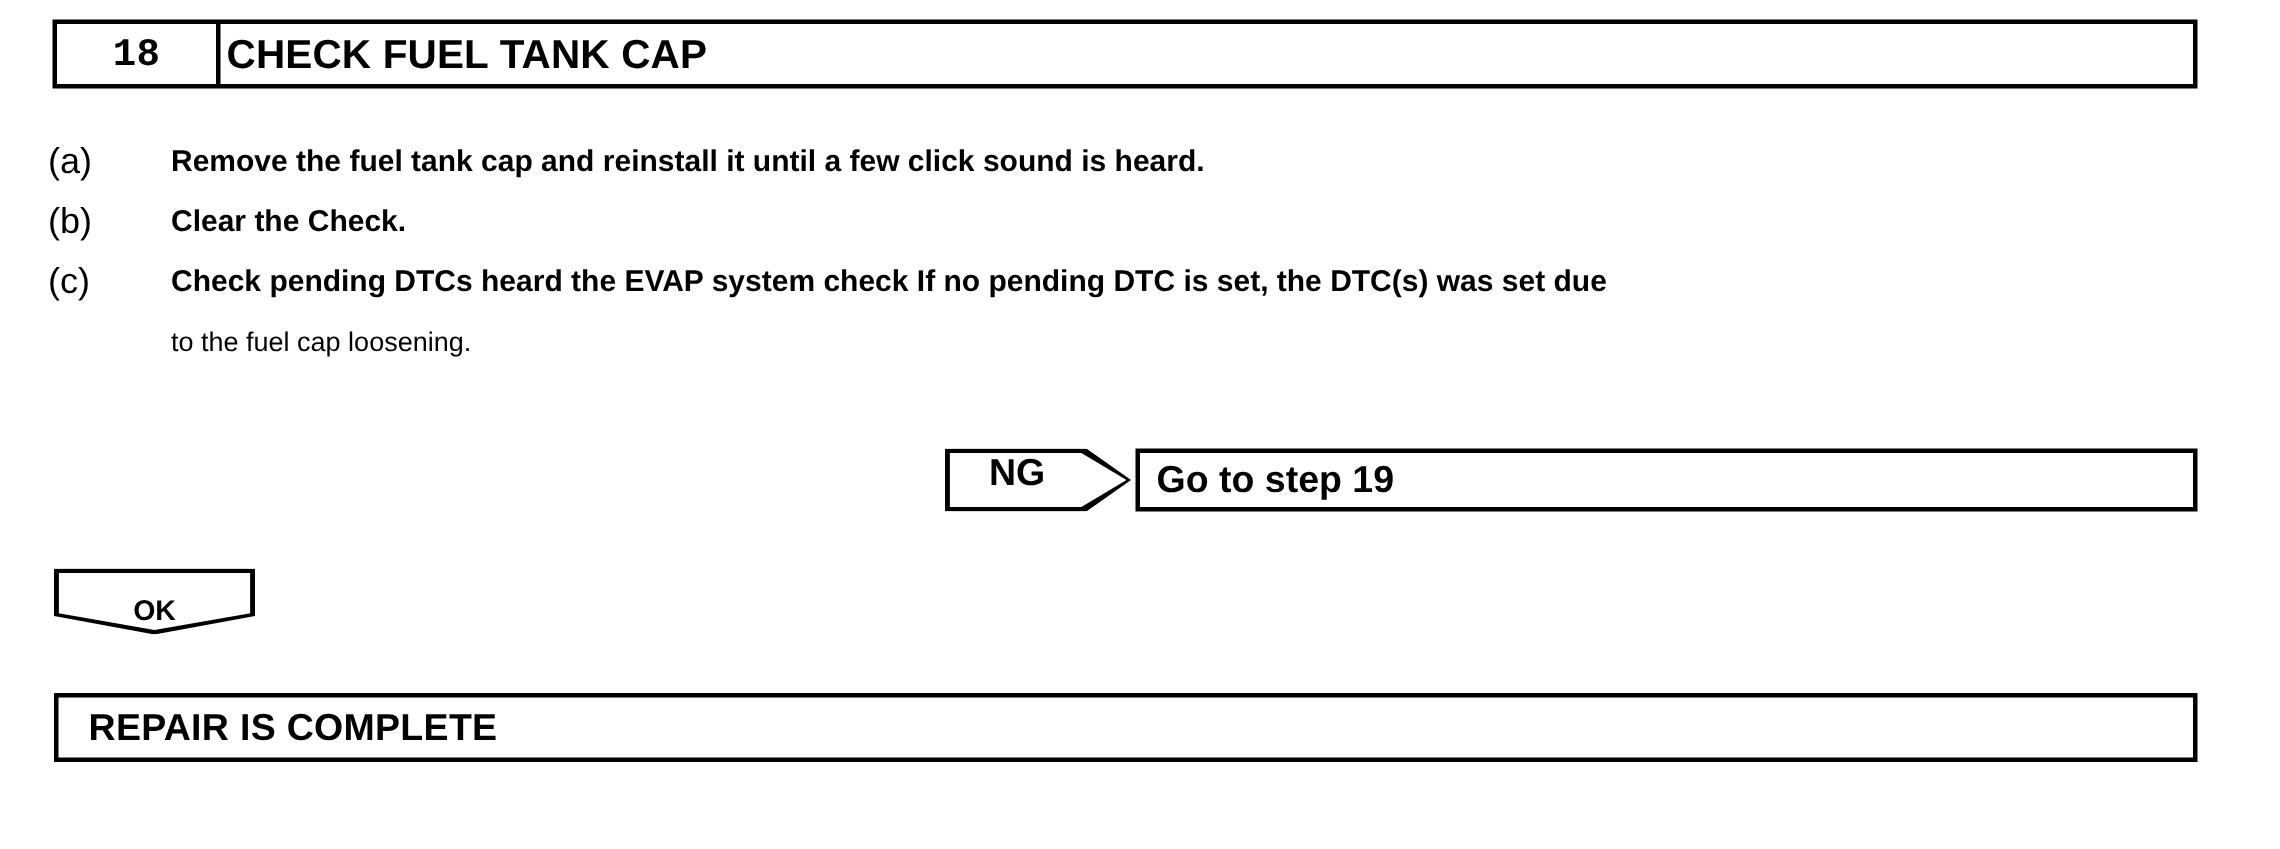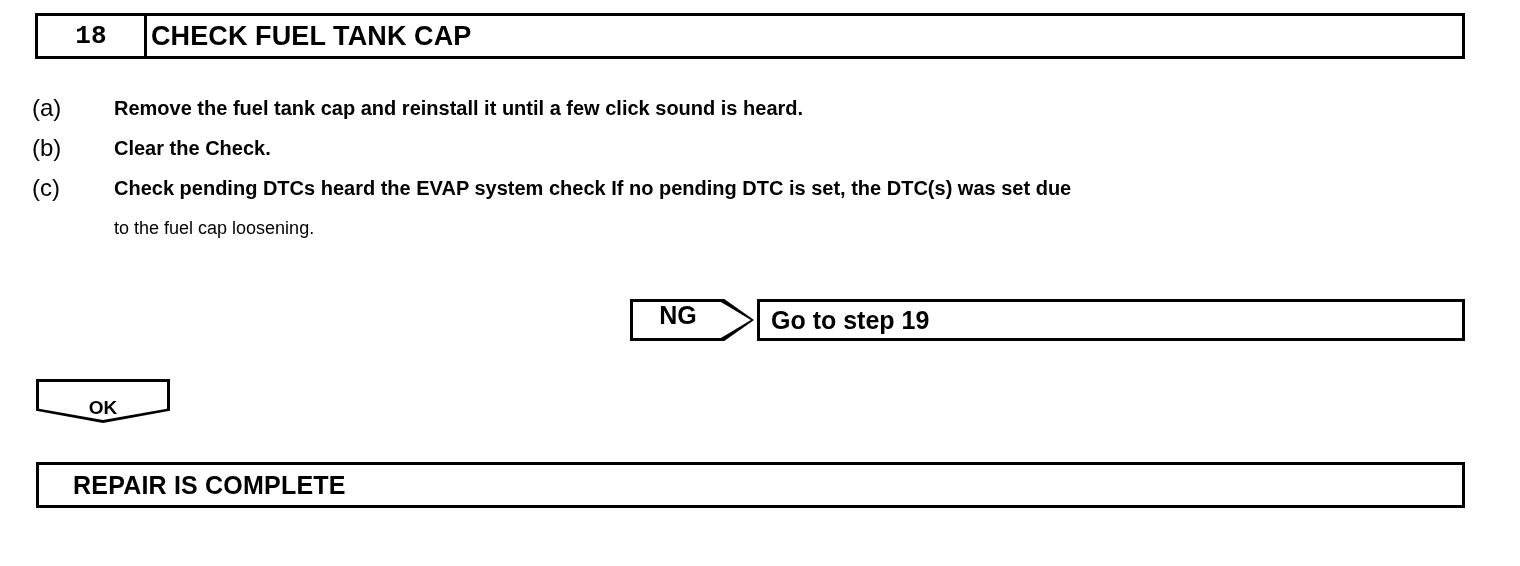--- a/index.html
+++ b/index.html
@@ -197,21 +197,21 @@
   .final-box {
     position: absolute;
     left: 36px;
     top: 462px;
     width: 1429px;
     height: 46px;
     border: 3px solid #000;
     box-sizing: border-box;
     display: flex;
     align-items: center;
-    padding-left: 34px;
+    padding-left: 20px;
   }
   .final-box-text {
     font-size: 25px;
     font-weight: bold;
     letter-spacing: 0.2px;
     line-height: 1;
   }
 </style>
 </head>
 <body>

